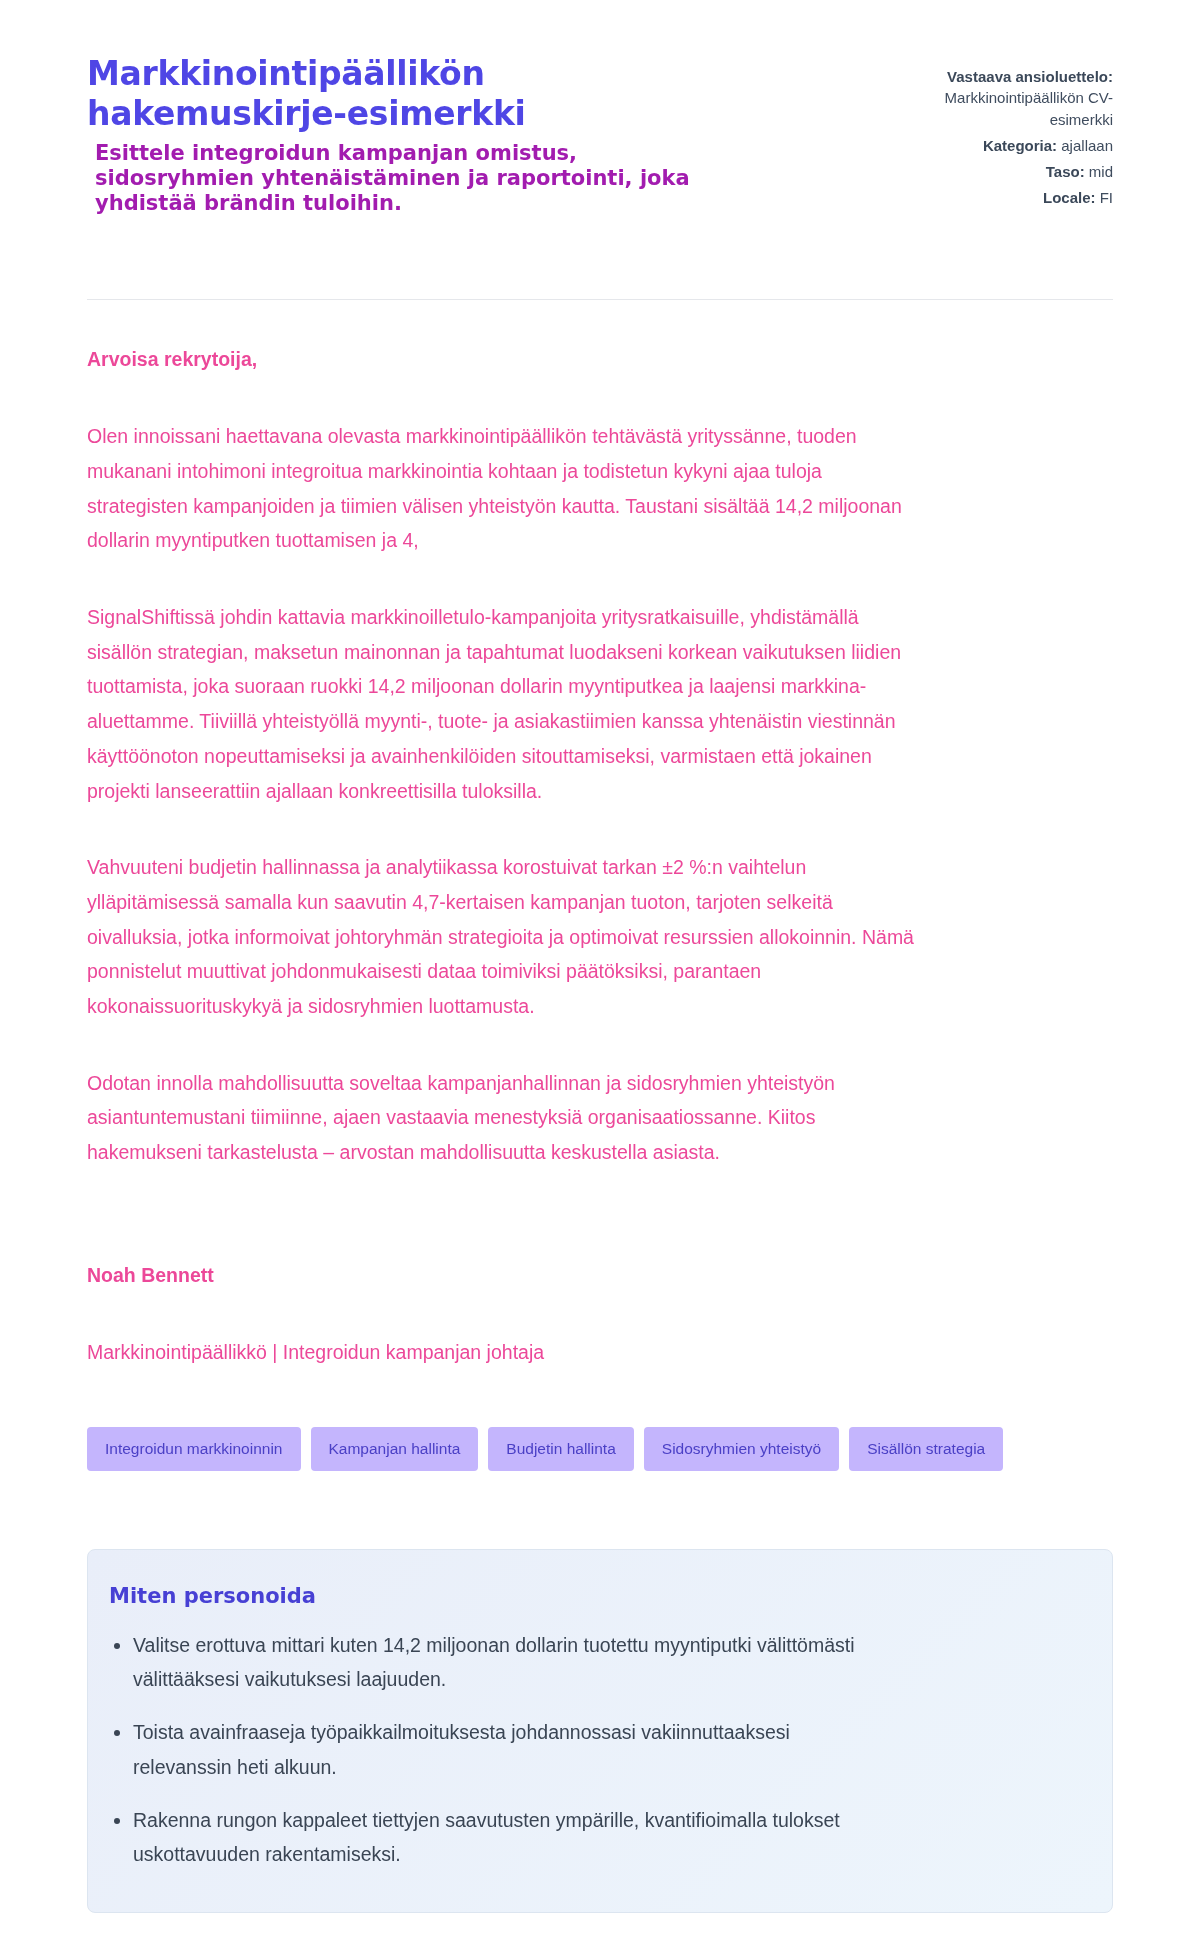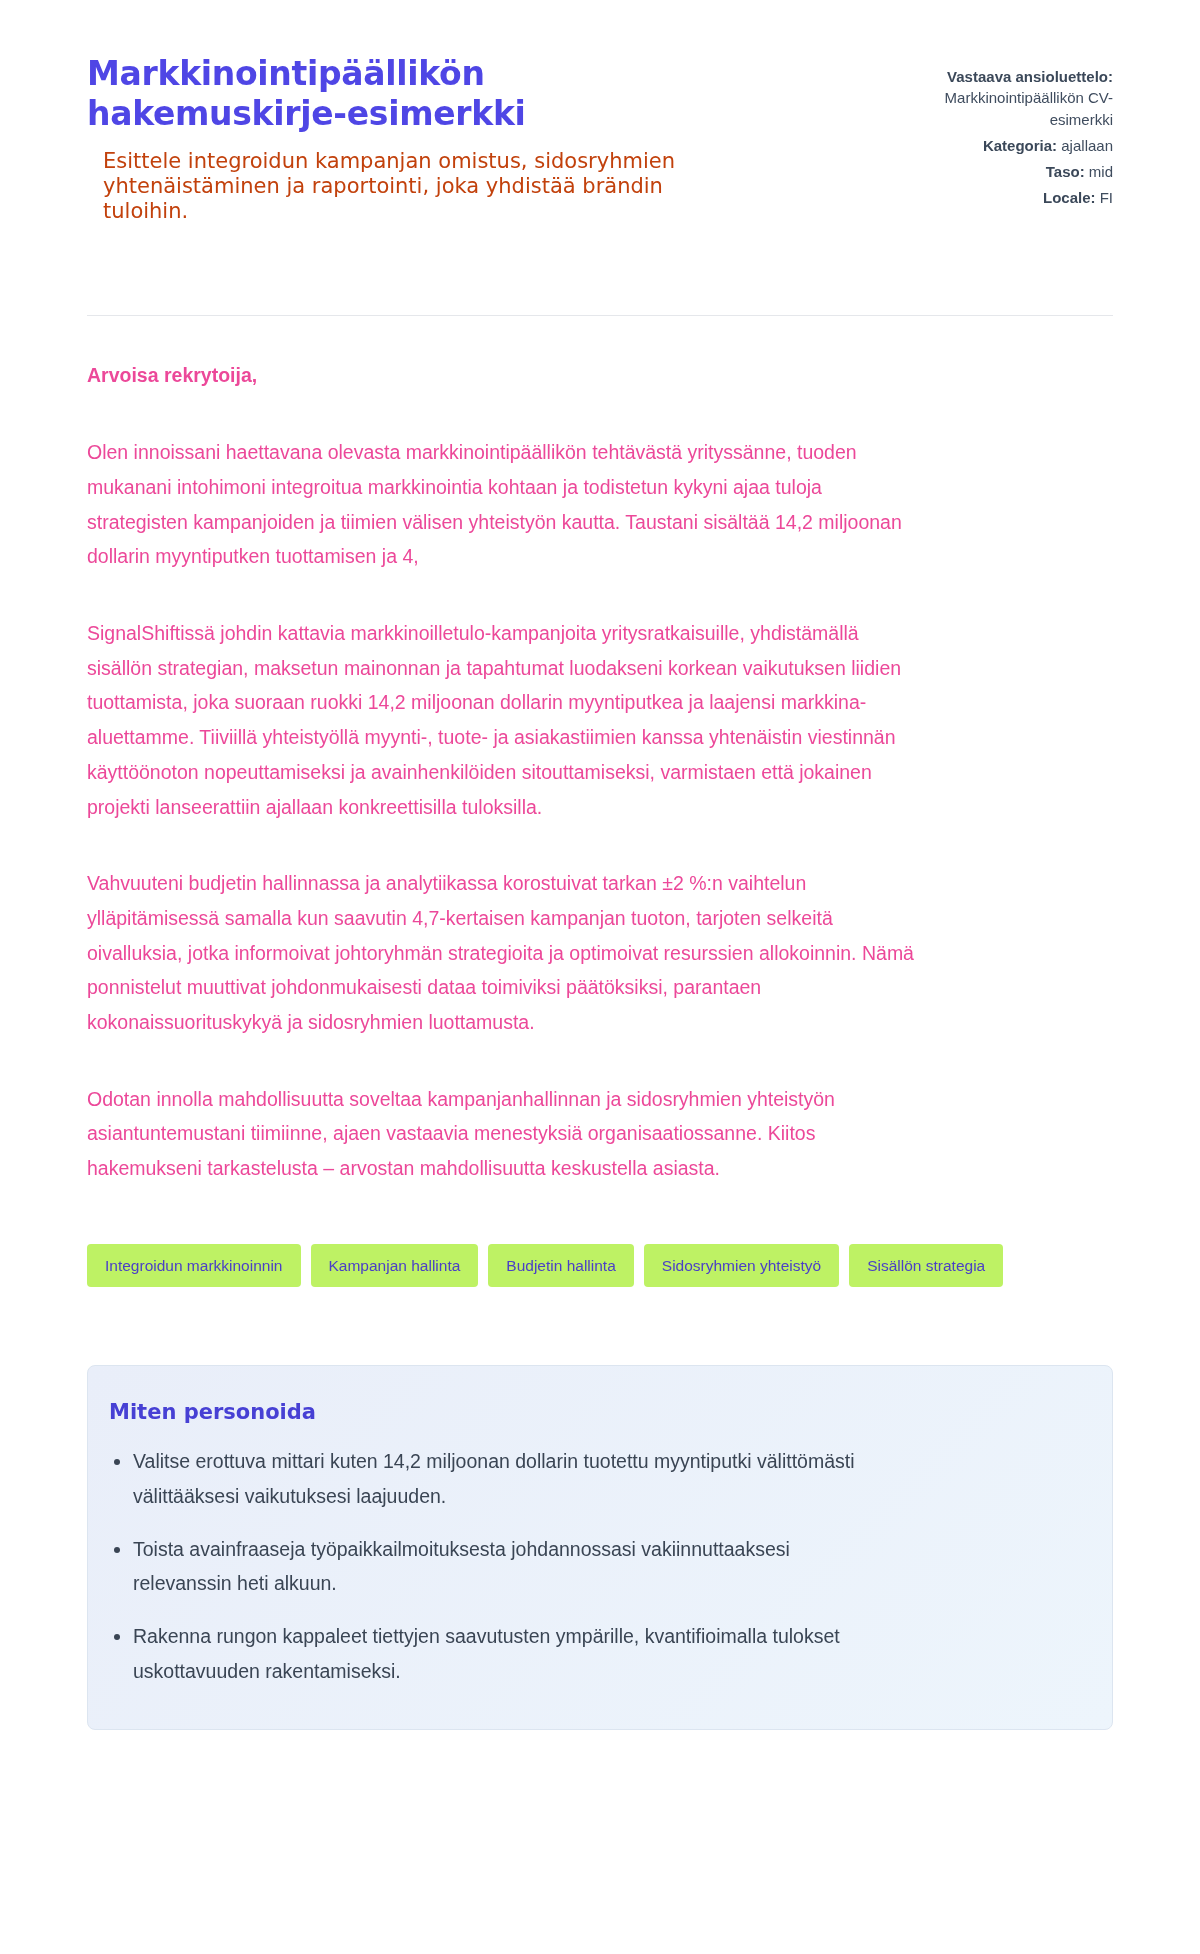--- a/index.html
+++ b/index.html
@@ -5,40 +5,40 @@
   html,body{margin:0;padding:0;background:#ffffff;}
   body{font-family:"Liberation Sans", sans-serif; color:#323e4f;}
   .page{width:1200px;min-height:1954px;box-sizing:border-box;margin:0 auto;
         padding:54px 87px 70px 87px;background:#ffffff;}
 
   
   .header{display:flex;justify-content:space-between;align-items:flex-start;gap:24px;}
   .header-left{width:625px;}
   .page-title{font-family:"DejaVu Sans", sans-serif;font-weight:bold;
               font-size:33px;line-height:1.2;color:#4f46e5;margin:0 0 7px 0;letter-spacing:-0.3px;}
-  .page-subtitle{font-family:"DejaVu Sans", sans-serif;font-weight:normal;
-                 font-size:21px;line-height:1.18;color:#c2410c;margin:16px;}
+  .page-subtitle{font-family:"DejaVu Sans", sans-serif;font-weight:bold;
+                 font-size:21px;line-height:1.18;color:#a21caf;margin:8px;}
   .header-meta{width:225px;text-align:right;font-size:15px;line-height:1.42;color:#3f4c5e;padding-top:12px;}
   .meta-row{margin-bottom:5px;}
   .meta-label{font-weight:bold;color:#3b4859;}
   .meta-value{font-weight:normal;}
 
   .divider{border:0;border-top:1px solid #e5e7eb;margin:76px 0 0 0;}
 
   
   .salutation{color:#4f46e5;font-weight:bold;font-size:20px;margin:50px 0 0 0;}
   .letter p{font-size:19.5px;line-height:1.78;color:#ec4899;max-width:830px;margin:42px 0 0 0;}
 
   .signature{margin-top:88px;}
   .signature-name{font-size:20px;font-weight:bold;color:#1a2433;margin:0;}
   .signature-title{font-size:19px;color:#3d4a5c;margin:10px 0 0 0;}
 
   
   .chips{margin-top:58px;display:flex;flex-wrap:wrap;gap:10px;max-width:1026px;}
-  .chip{background:#bef264;color:#4b40c6;font-size:15.5px;line-height:1;
+  .chip{background:#c4b5fd;color:#4b40c6;font-size:15.5px;line-height:1;
         padding:14px 18px;border-radius:4px;white-space:nowrap;}
 
   
   .tips{margin-top:78px;background:linear-gradient(135deg,#e9eef9 0%,#edf5fc 100%);
         border:1px solid #dce5f0;border-radius:8px;padding:34px 30px 40px 21px;box-sizing:border-box;}
   .tips-title{color:#4740d4;font-weight:bold;font-size:21px;margin:0 0 20px 0;
               font-family:"DejaVu Sans", sans-serif;}
   .tips ul{margin:0;padding:0 0 0 24px;}
   .tips li{font-size:19.5px;line-height:1.78;color:#3a4554;max-width:730px;margin:0 0 18px 0;}
   .tips li:last-child{margin-bottom:0;}
@@ -82,20 +82,24 @@
 
         <p>Olen innoissani haettavana olevasta markkinointipäällikön tehtävästä yrityssänne, tuoden mukanani intohimoni integroitua markkinointia kohtaan ja todistetun kykyni ajaa tuloja strategisten kampanjoiden ja tiimien välisen yhteistyön kautta. Taustani sisältää 14,2 miljoonan dollarin myyntiputken tuottamisen ja 4,</p>
 
         <p>SignalShiftissä johdin kattavia markkinoilletulo-kampanjoita yritysratkaisuille, yhdistämällä sisällön strategian, maksetun mainonnan ja tapahtumat luodakseni korkean vaikutuksen liidien tuottamista, joka suoraan ruokki 14,2 miljoonan dollarin myyntiputkea ja laajensi markkina-aluettamme. Tiiviillä yhteistyöllä myynti-, tuote- ja asiakastiimien kanssa yhtenäistin viestinnän käyttöönoton nopeuttamiseksi ja avainhenkilöiden sitouttamiseksi, varmistaen että jokainen projekti lanseerattiin ajallaan konkreettisilla tuloksilla.</p>
 
         <p>Vahvuuteni budjetin hallinnassa ja analytiikassa korostuivat tarkan ±2 %:n vaihtelun ylläpitämisessä samalla kun saavutin 4,7-kertaisen kampanjan tuoton, tarjoten selkeitä oivalluksia, jotka informoivat johtoryhmän strategioita ja optimoivat resurssien allokoinnin. Nämä ponnistelut muuttivat johdonmukaisesti dataa toimiviksi päätöksiksi, parantaen kokonaissuorituskykyä ja sidosryhmien luottamusta.</p>
 
         <p>Odotan innolla mahdollisuutta soveltaa kampanjanhallinnan ja sidosryhmien yhteistyön asiantuntemustani tiimiinne, ajaen vastaavia menestyksiä organisaatiossanne. Kiitos hakemukseni tarkastelusta – arvostan mahdollisuutta keskustella asiasta.</p>
       </div>
 
+    <div class="signature">
+      <p class="signature-name">Noah Bennett</p>
+      <p class="signature-title">Markkinointipäällikkö | Integroidun kampanjan johtaja</p>
+    </div>
   </div>
 
   <div class="chips">
 
       <span class="chip">Integroidun markkinoinnin</span>
 
       <span class="chip">Kampanjan hallinta</span>
 
       <span class="chip">Budjetin hallinta</span>
 

